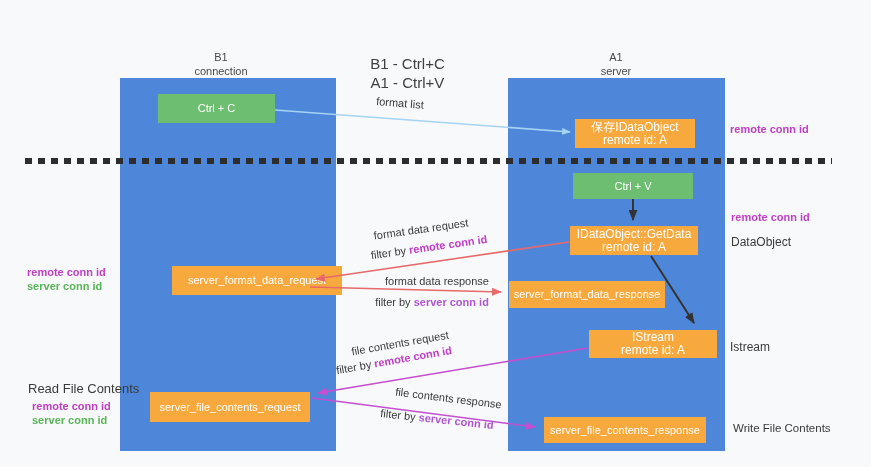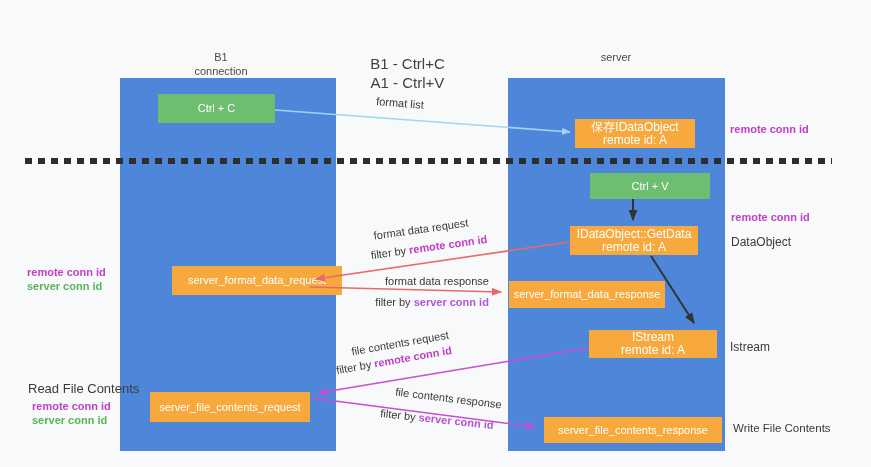--- a/index.html
+++ b/index.html
@@ -21,27 +21,27 @@
            background:repeating-linear-gradient(to right,#2d2d2d 0 7px,rgba(0,0,0,0) 7px 13px);}
 
   .node{position:absolute;z-index:2;color:#fff;text-align:center;font-size:11px;line-height:13px;
         display:flex;flex-direction:column;justify-content:center;}
   .node.small{font-size:12px;}
   .green{background:#6ebe71;}
   .orange{background:#f8a93e;}
 
   #ctrl-c   {left:158px;top:94px; width:117px;height:29px;}
   #save-obj {left:575px;top:119px;width:120px;height:29px;}
-  #ctrl-v   {left:573px;top:173px;width:120px;height:26px;margin-left:17px;}
+  #ctrl-v   {left:573px;top:173px;width:120px;height:26px;}
   #getdata  {left:570px;top:226px;width:128px;height:29px;}
   #fmt-req  {left:152px;top:266px;width:170px;height:29px;margin-left:20px;}
   #fmt-resp {left:509px;top:281px;width:156px;height:27px;}
   #istream  {left:589px;top:330px;width:128px;height:28px;}
   #file-req {left:150px;top:392px;width:160px;height:30px;}
-  #file-resp{left:544px;top:417px;width:178px;height:26px;align-items:center;}
+  #file-resp{left:544px;top:417px;width:162px;height:26px;align-items:center;}
 
   svg.arrows{position:absolute;left:0;top:0;z-index:4;pointer-events:none;}
 
   .flabel{position:absolute;z-index:5;font-size:11px;color:#3a3a3a;text-align:center;
           transform-origin:center;white-space:nowrap;}
   .key-remote{color:#c03fc4;font-weight:bold;}
   .key-server-p{color:#b055d5;font-weight:bold;}
   .key-server-g{color:#58b558;font-weight:bold;}
 
   #lab-format-list{left:355px;top:97px;width:90px;transform:rotate(4.5deg);}
@@ -73,20 +73,21 @@
   <div class="title">
     <div>B1 - Ctrl+C</div>
     <div>A1 - Ctrl+V</div>
   </div>
 
   <div class="lifeline-head" id="head-left">
     <div>B1</div>
     <div>connection</div>
   </div>
   <div class="lifeline-head" id="head-right">
+    <div>A1</div>
     <div>server</div>
   </div>
 
   <div class="col" id="col-left"></div>
   <div class="col" id="col-right"></div>
 
   <div class="divider"></div>
 
   <div class="node green" id="ctrl-c">
     <span>Ctrl + C</span>

